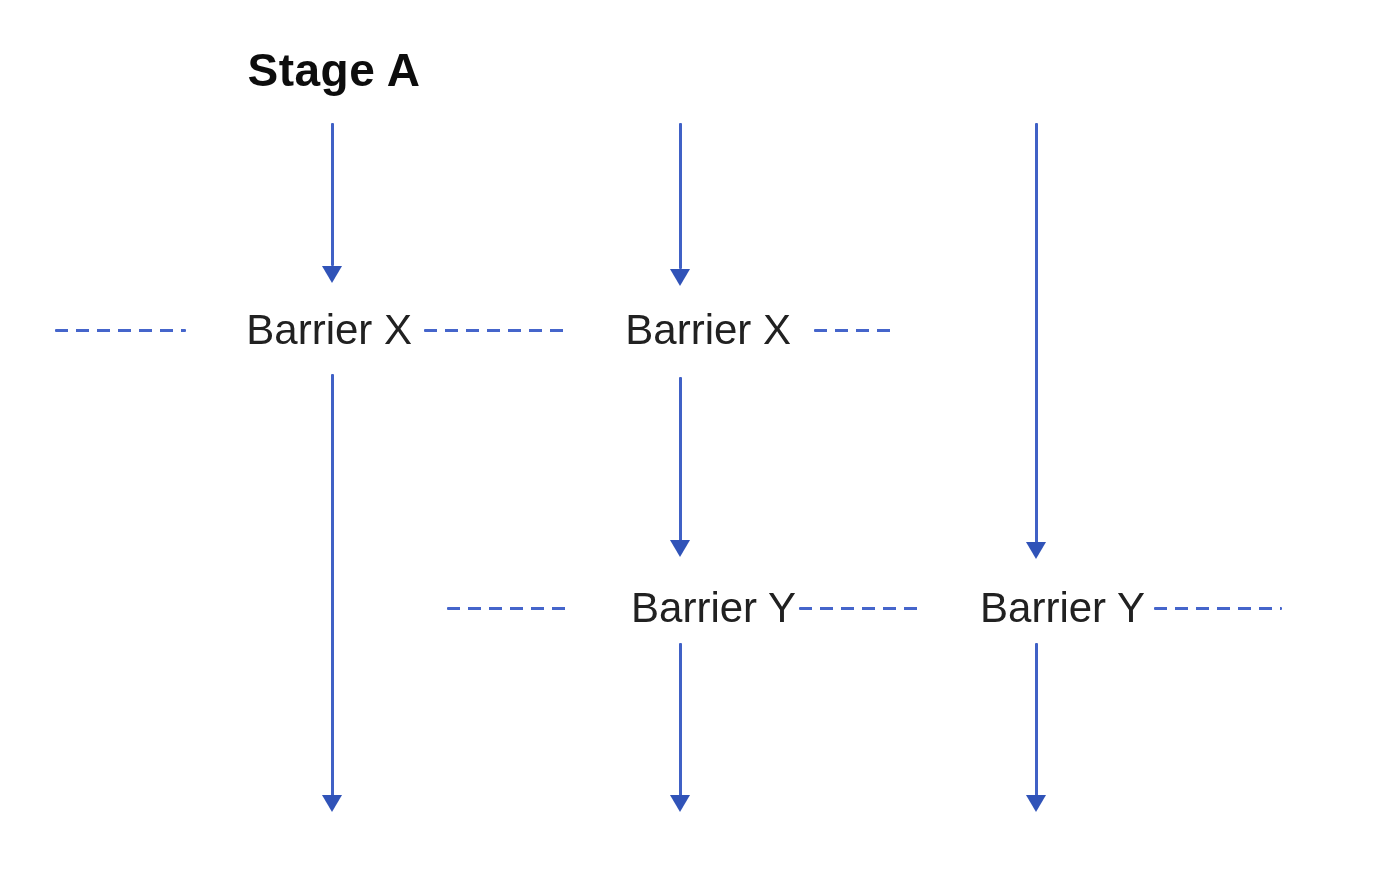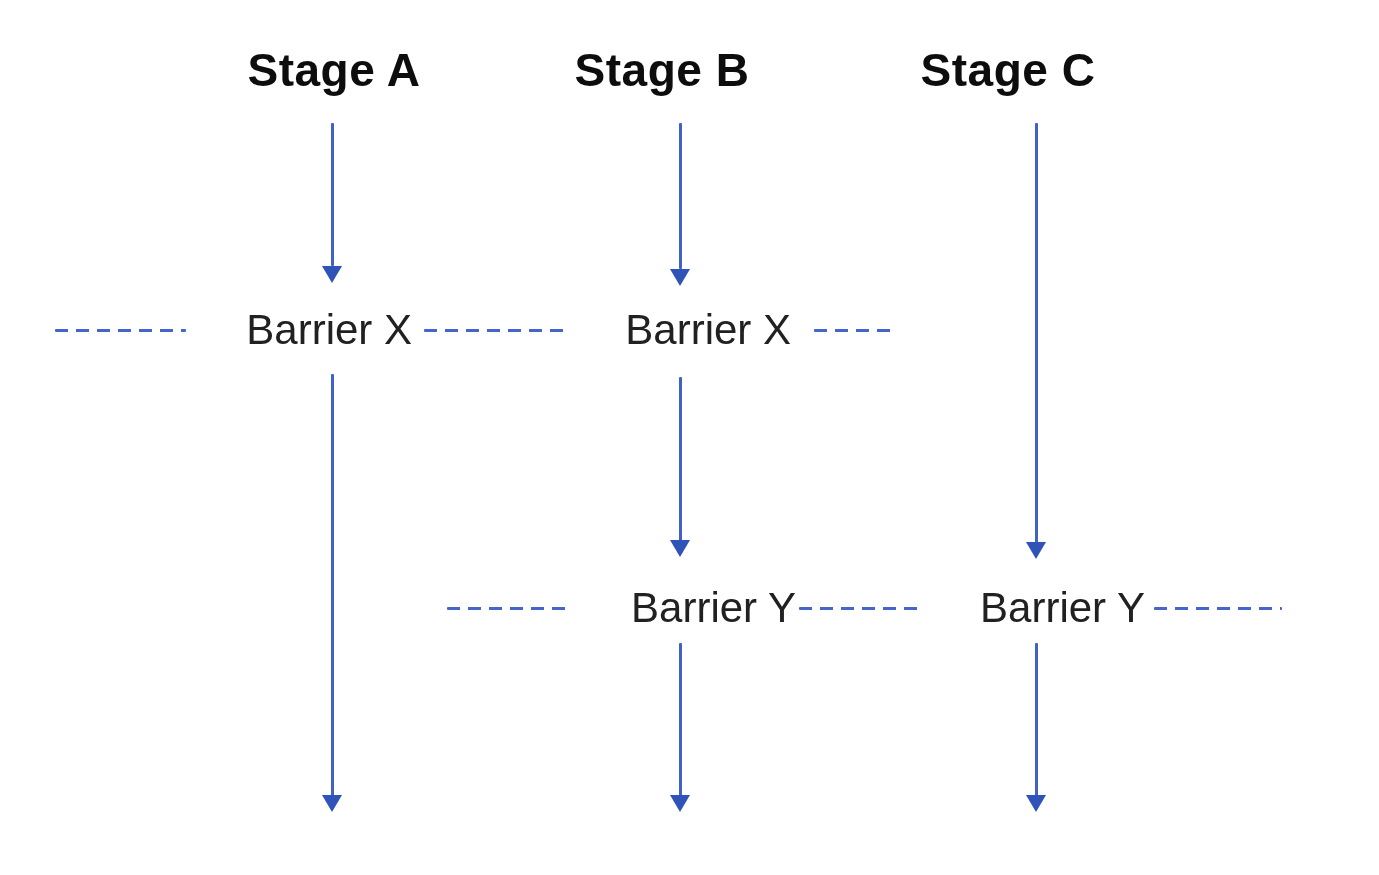--- a/index.html
+++ b/index.html
@@ -71,22 +71,20 @@
     );
     border-radius: 1px;
   }
 </style>
 </head>
 <body>
 
 <div class="canvas">
 
   <div class="stage-header" style="left:224px; top:42px;">Stage A</div>
-  <div class="stage-header" style="left:552px; top:42px;">Stage B</div>
-  <div class="stage-header" style="left:898px; top:42px;">Stage C</div>
 
   <div class="vline" style="left:331px; top:123px; height:143px;"></div>
   <div class="arrowhead" style="left:322px; top:266px;"></div>
   <div class="vline" style="left:331px; top:374px; height:422px;"></div>
   <div class="arrowhead" style="left:322px; top:795px;"></div>
 
   <div class="vline" style="left:679px; top:123px; height:146px;"></div>
   <div class="arrowhead" style="left:670px; top:269px;"></div>
   <div class="vline" style="left:679px; top:377px; height:164px;"></div>
   <div class="arrowhead" style="left:670px; top:540px;"></div>

